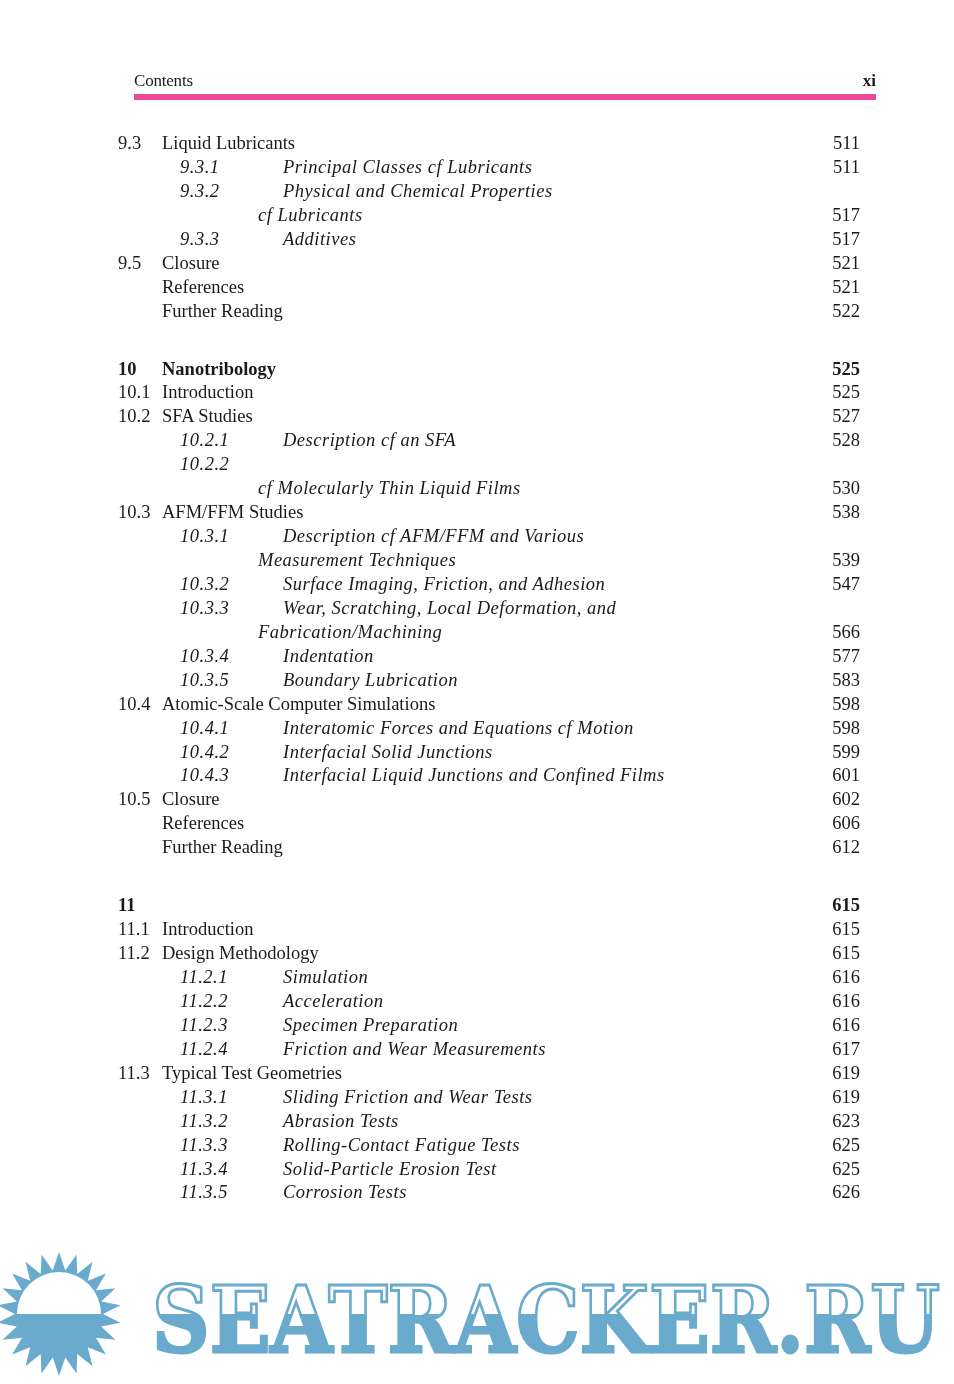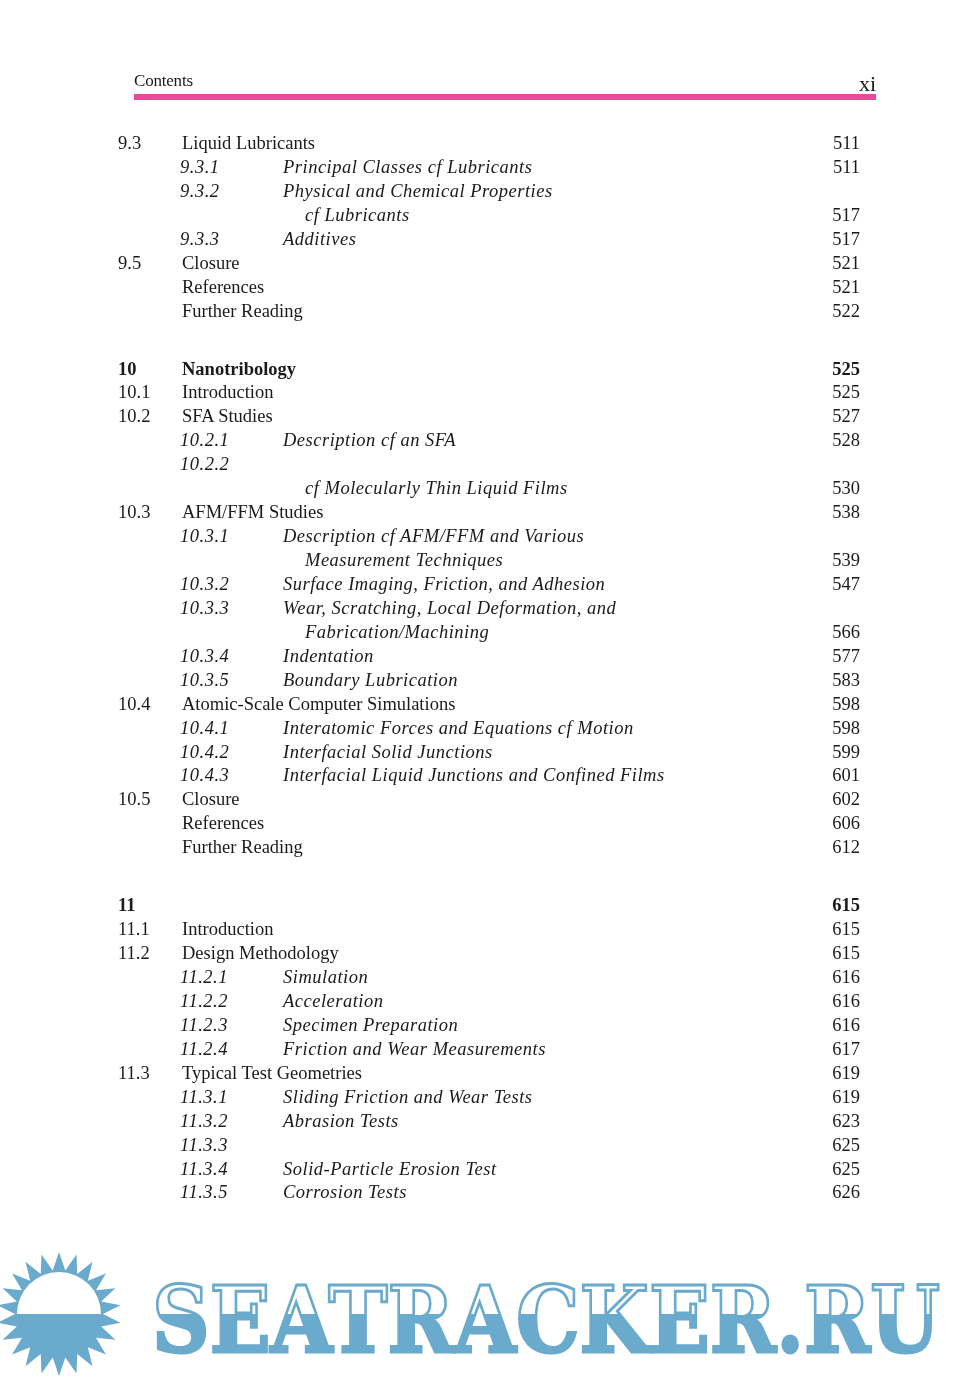--- a/index.html
+++ b/index.html
@@ -6,30 +6,30 @@
   body {
     width: 954px; height: 1384px; background: #ffffff; position: relative; overflow: hidden;
     font-family: "Liberation Serif", "DejaVu Serif", serif; color: #1a1a1a;
   }
   .header {
     position: absolute; left: 118px; top: 70px; width: 742px; height: 24px;
     border-bottom: 6px solid #ec4899;
     margin-left: 16px;
   }
   .header .title { position: absolute; left: 0; top: 1px; font-size: 17px; letter-spacing: -0.2px; }
-  .header .pageno { position: absolute; right: 0; top: 1px; font-size: 22px; font-weight: normal; }
+  .header .pageno { position: absolute; right: 0; top: 1px; font-size: 17px; font-weight: bold; }
 
   .toc { position: absolute; left: 118px; top: 131px; width: 742px; }
   .row { position: relative; height: 23.95px; font-size: 18.5px; line-height: 24px; white-space: nowrap; }
   .row .num { position: absolute; left: 0; }
-  .row .txt { position: absolute; left: 64px; }
+  .row .txt { position: absolute; left: 44px; }
   .row .pg { position: absolute; right: 0; margin-left: 28px; }
   .row.sub .num { left: 62px; font-style: italic; letter-spacing: 0.5px; }
   .row.sub .txt { left: 140px; font-style: italic; letter-spacing: 0.5px; margin-left: 25px; }
-  .row.cont .txt { left: 140px; font-style: italic; letter-spacing: 0.5px; margin-left: 47px; }
+  .row.cont .txt { left: 140px; font-style: italic; letter-spacing: 0.5px; }
   .row.chapter { font-weight: bold; }
   .spacer { height: 34px; }
 
   .watermark { position: absolute; left: 0; top: 1240px; width: 954px; height: 144px; text-align: right; }
   .watermark svg { display: block; }
 </style>
 </head>
 <body>
 
 <div class="header">
@@ -228,20 +228,21 @@
       <span class="txt">Sliding Friction and Wear Tests</span>
       <span class="pg">619</span>
     </div>
     <div class="row sub">
       <span class="num">11.3.2</span>
       <span class="txt">Abrasion Tests</span>
       <span class="pg">623</span>
     </div>
     <div class="row sub">
       <span class="num">11.3.3</span>
+      <span class="txt">Rolling-Contact Fatigue Tests</span>
       <span class="pg">625</span>
     </div>
     <div class="row sub">
       <span class="num">11.3.4</span>
       <span class="txt">Solid-Particle Erosion Test</span>
       <span class="pg">625</span>
     </div>
     <div class="row sub">
       <span class="num">11.3.5</span>
       <span class="txt">Corrosion Tests</span>

